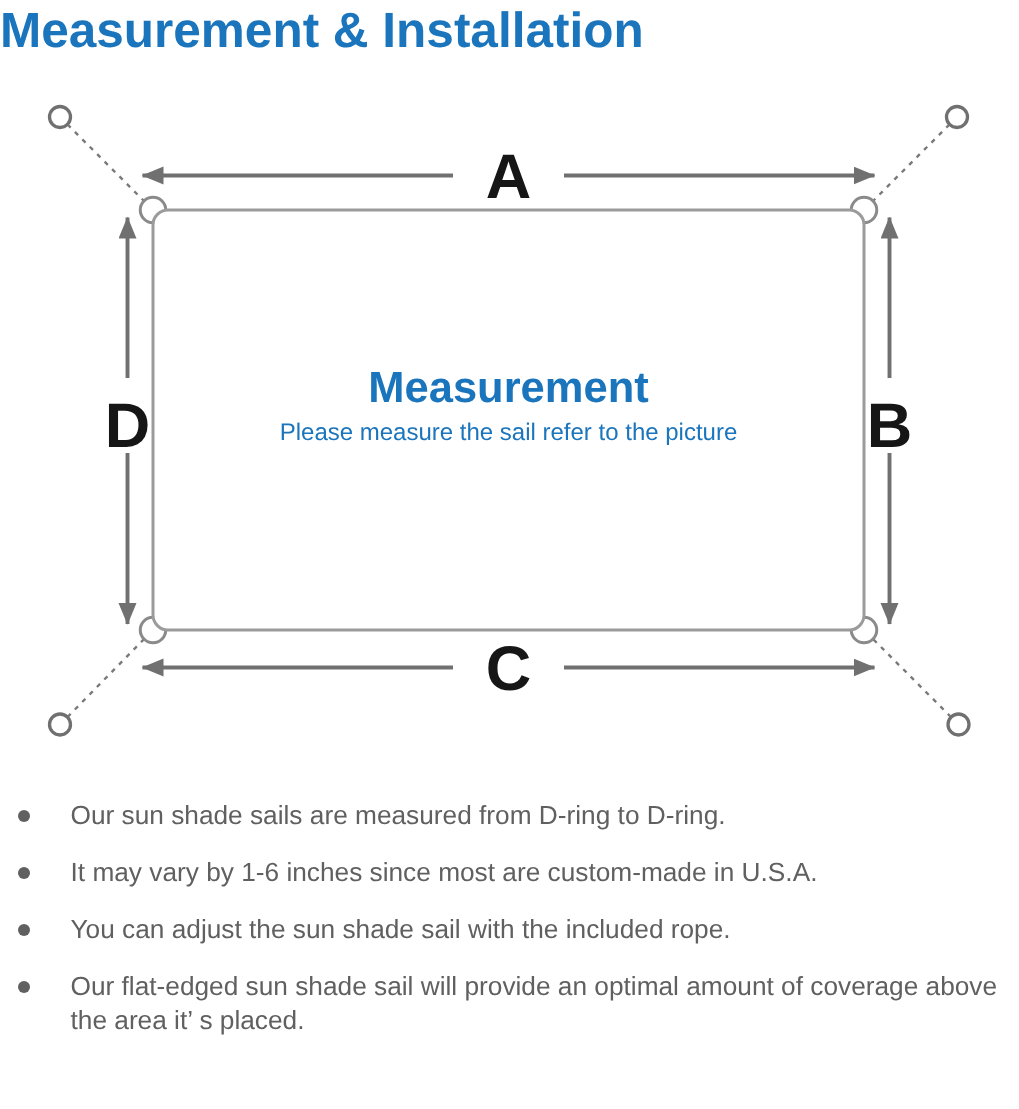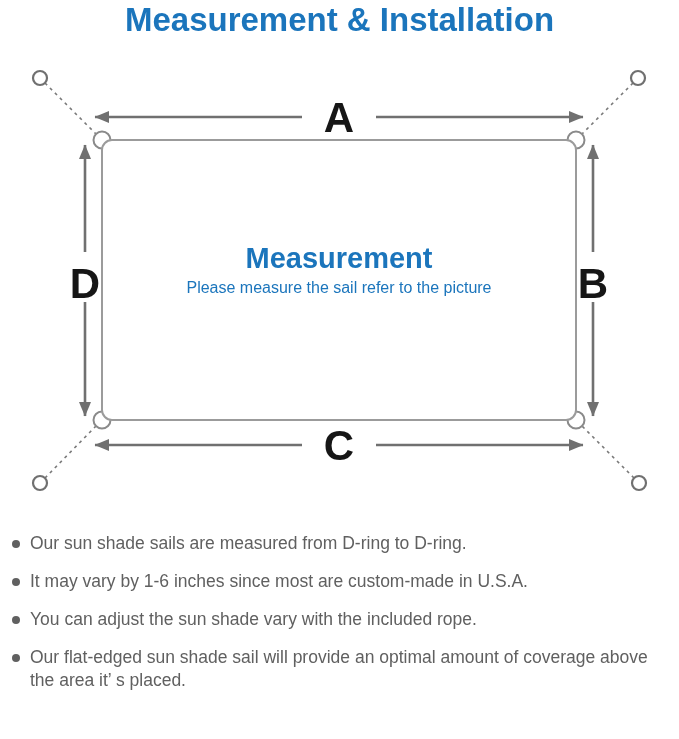--- a/index.html
+++ b/index.html
@@ -1,40 +1,40 @@
 <!DOCTYPE html>
 <html><head>
 <meta charset="utf-8">
 <style>
   html,body{margin:0;padding:0;}
   body{
     width:679px;height:739px;position:relative;background:#ffffff;overflow:hidden;
     font-family:"Liberation Sans", sans-serif;
   }
   .page-title{
-    position:absolute;top:1px;left:0;width:679px;text-align:center;
+    position:absolute;top:1px;left:0;width:679px;text-align:left;
     font-size:33px;font-weight:bold;color:#1b75bc;letter-spacing:0px;
   }
   #diagram{position:absolute;top:55px;left:0;}
   .dim-line{stroke:#707070;stroke-width:2.6;fill:none;}
   .dash-line{stroke:#7a7a7a;stroke-width:1.6;fill:none;stroke-dasharray:3 4;}
   .anchor-ring{fill:#ffffff;stroke:#707070;stroke-width:2.2;}
   .corner-ring{fill:#ffffff;stroke:#8a8a8a;stroke-width:2;}
   .sail{fill:#ffffff;stroke:#9b9b9b;stroke-width:2;}
   .dim-letter{fill:#161616;font-size:42px;font-weight:bold;text-anchor:middle;
     font-family:"Liberation Sans", sans-serif;}
   .center-title{fill:#1b75bc;font-size:29px;font-weight:bold;text-anchor:middle;
     font-family:"Liberation Sans", sans-serif;}
   .center-sub{fill:#1b75bc;font-size:16px;text-anchor:middle;
     font-family:"Liberation Sans", sans-serif;}
   .notes{
     position:absolute;top:532px;left:10px;width:660px;
     color:#606060;font-size:17.5px;line-height:23px;
   }
-  .note-item{display:flex;margin-bottom:15px;}
+  .note-item{display:flex;margin-bottom:15px;gap:17px;}
   .note-bullet{
     flex:0 0 auto;width:8px;height:8px;border-radius:50%;
     background:#606060;margin:8px 10px 0 2px;
   }
   .note-text{flex:1 1 auto;max-width:645px;}
 </style>
 </head>
 <body>
 
 <div class="page-title">Measurement &amp; Installation</div>
@@ -87,19 +87,19 @@
   <div class="note-item">
     <span class="note-bullet"></span>
     <span class="note-text">Our sun shade sails are measured from D-ring to D-ring.</span>
   </div>
   <div class="note-item">
     <span class="note-bullet"></span>
     <span class="note-text">It may vary by 1-6 inches since most are custom-made in U.S.A.</span>
   </div>
   <div class="note-item">
     <span class="note-bullet"></span>
-    <span class="note-text">You can adjust the sun shade vary with the included rope.</span>
+    <span class="note-text">You can adjust the sun shade sail with the included rope.</span>
   </div>
   <div class="note-item">
     <span class="note-bullet"></span>
     <span class="note-text">Our flat-edged sun shade sail will provide an optimal amount of coverage above the area it’ s placed.</span>
   </div>
 </div>
 
 </body></html>

